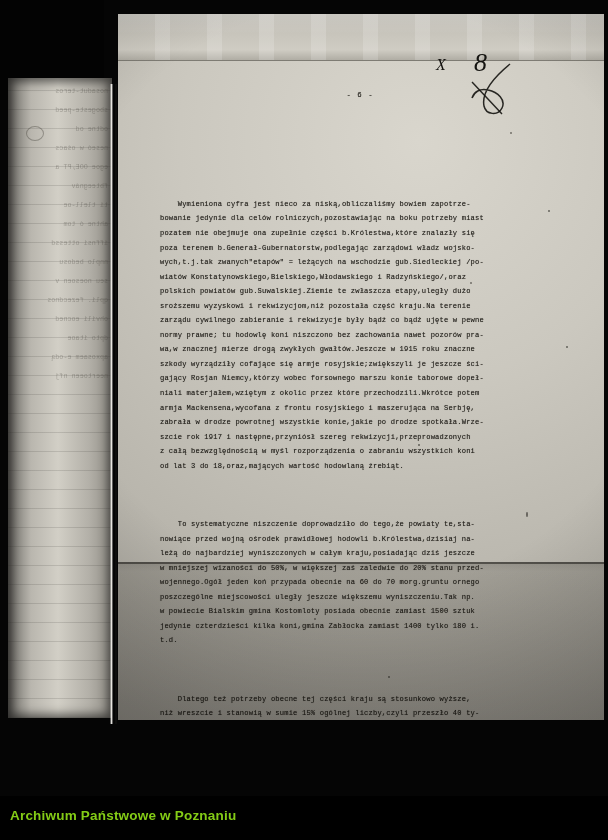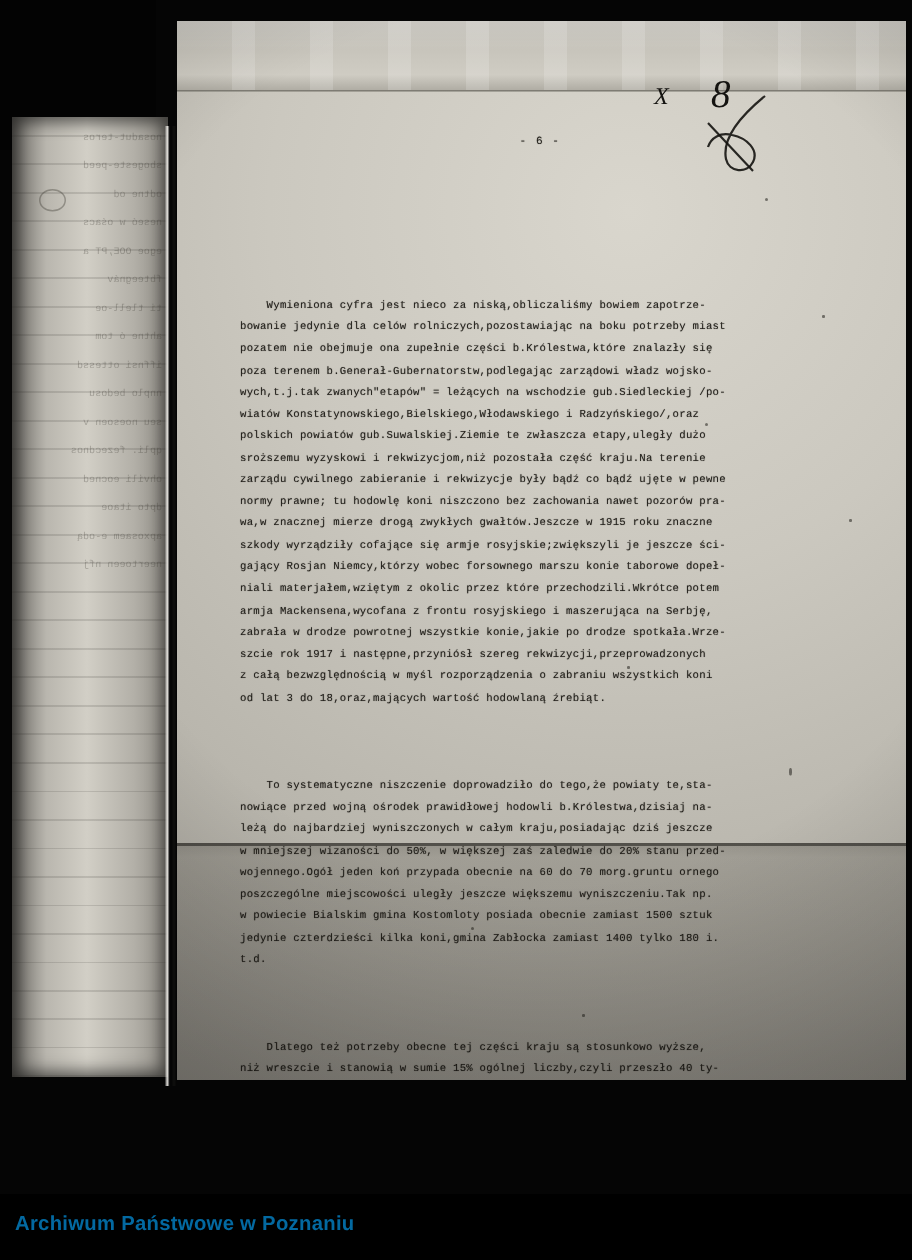--- a/index.html
+++ b/index.html
@@ -134,21 +134,21 @@
   
   .speck{position:absolute;background:rgba(35,32,27,.55);border-radius:50%;}
 
   
   .footer{
     position:absolute;left:0;bottom:0;width:100%;height:44px;
     background:#000;
   }
   .footer span{
     position:absolute;left:10px;top:12px;
-    color:#0369a1;
+    color:#84cc16;
     font-family:"Liberation Sans","DejaVu Sans",sans-serif;
     font-size:13.5px;font-weight:700;letter-spacing:.2px;
   }
 </style>
 </head>
 <body>
 
 <div id="scan">
 
   <div class="gutter-dark"></div>

